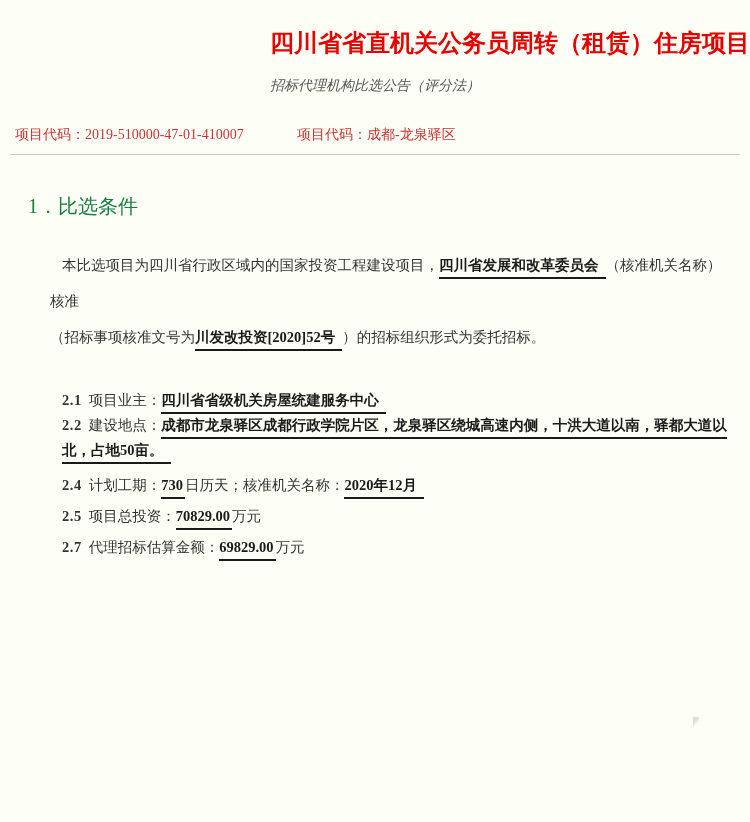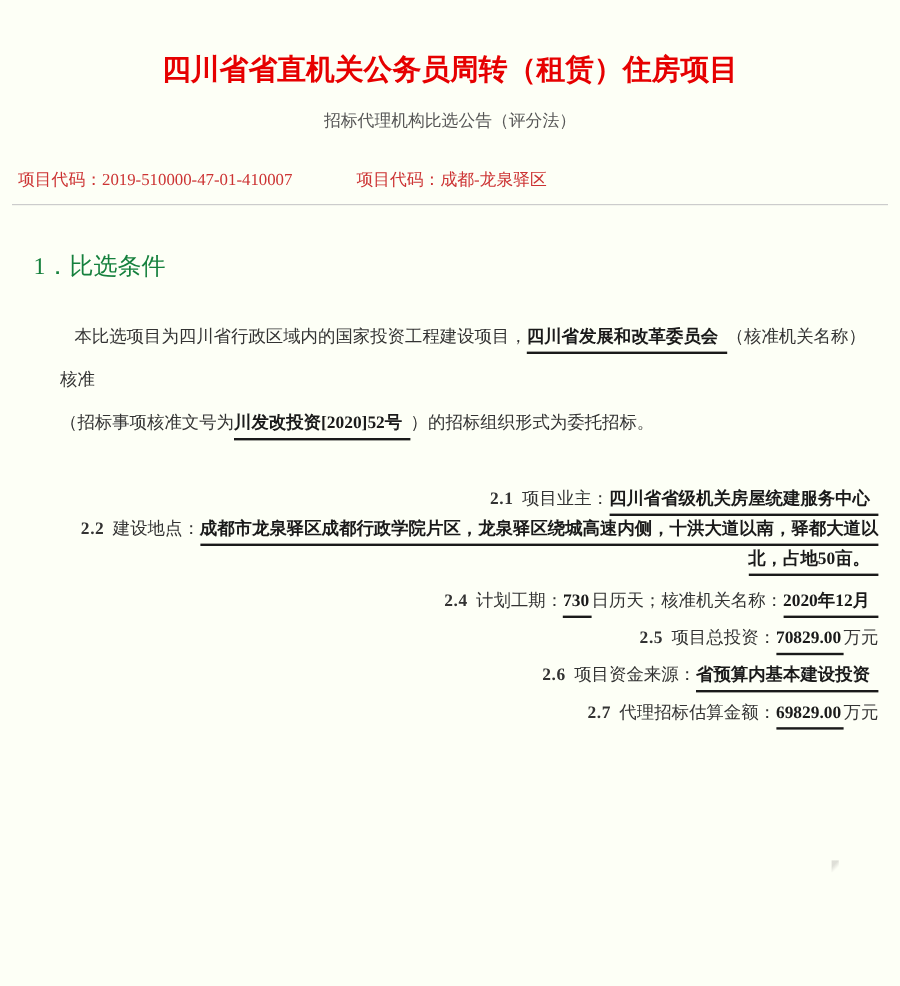--- a/index.html
+++ b/index.html
@@ -8,41 +8,41 @@
     --info-red:#cc3333;
     --ink:#333333;
     --em-ink:#1a1a1a;
     --divider:#cccccc;
     --subtitle:#555555;
   }
   *{margin:0;padding:0;box-sizing:border-box;}
   body{background:var(--bg);font-family:"Liberation Serif","DejaVu Serif",serif;}
   .page{position:relative;width:750px;height:822px;background:var(--bg);overflow:hidden;}
 
-  .doc-title{padding-top:46px;text-align:center;font-size:24px;font-weight:bold;
+  .doc-title{padding-top:30px;text-align:right;font-size:24px;font-weight:bold;
     color:var(--title-red);letter-spacing:0px;line-height:26px;}
-  .doc-subtitle{margin-top:22px;text-align:center;font-size:14px;color:var(--subtitle);line-height:16px;}
+  .doc-subtitle{margin-top:22px;text-align:center;font-size:14px;color:var(--subtitle);line-height:16px;font-style:italic;}
 
   .info-bar{margin-top:26px;padding-left:15px;font-size:14px;color:var(--info-red);}
   .info-row{display:flex;line-height:30px;}
   .info-cell{white-space:nowrap;}
   .c1{width:282px;}
   .c2{width:210px;}
   .c3{flex:1;}
 
   .divider{margin:4px 10px 0 10px;border-top:1px solid var(--divider);height:0;}
 
   .sec-heading{margin-left:28px;font-size:20px;color:#15803d;line-height:22px;font-weight:500;}
   .h1{margin-top:40px;}
   .h2{margin-top:34px;}
 
   .para1{margin:30px 25px 0 50px;font-size:14.5px;line-height:36px;color:var(--ink);text-indent:12px;}
 
   .items{margin-left:62px;margin-right:18px;font-size:14.5px;color:var(--ink);}
-  .item{line-height:22px;text-align:right;}
+  .item{line-height:22px;}
   .i1{margin-top:34px;}
   .i2{margin-top:2px;line-height:25px;}
   .i3{margin-top:11px;}
   .i4{margin-top:8px;line-height:28px;}
   .i5,.i6,.i7{margin-top:3px;line-height:28px;}
   .num{font-weight:bold;margin-right:7px;letter-spacing:0.5px;}
   .scale-para{margin:8px 0 0 38px;line-height:37px;}
 
   .em{font-weight:bold;color:var(--em-ink);border-bottom:2px solid var(--em-ink);padding-bottom:4px;}
   .pr{padding-right:7px;}
@@ -90,23 +90,20 @@
 
 
     <div class="item i4">
       <span class="num">2.4</span><span>计划工期：</span><span class="em prs">730</span><span>日历天；核准机关名称：</span><span class="em pr">2020年12月</span>
     </div>
 
     <div class="item i5">
       <span class="num">2.5</span><span>项目总投资：</span><span class="em prs">70829.00</span><span>万元</span>
     </div>
 
-    <div class="item i6">
-      <span class="num">2.6</span><span>项目资金来源：</span><span class="em pr">省预算内基本建设投资</span>
-    </div>
 
     <div class="item i7">
       <span class="num">2.7</span><span>代理招标估算金额：</span><span class="em prs">69829.00</span><span>万元</span>
     </div>
 
   </div>
 
   <div class="artifact"></div>
 
 </div>

